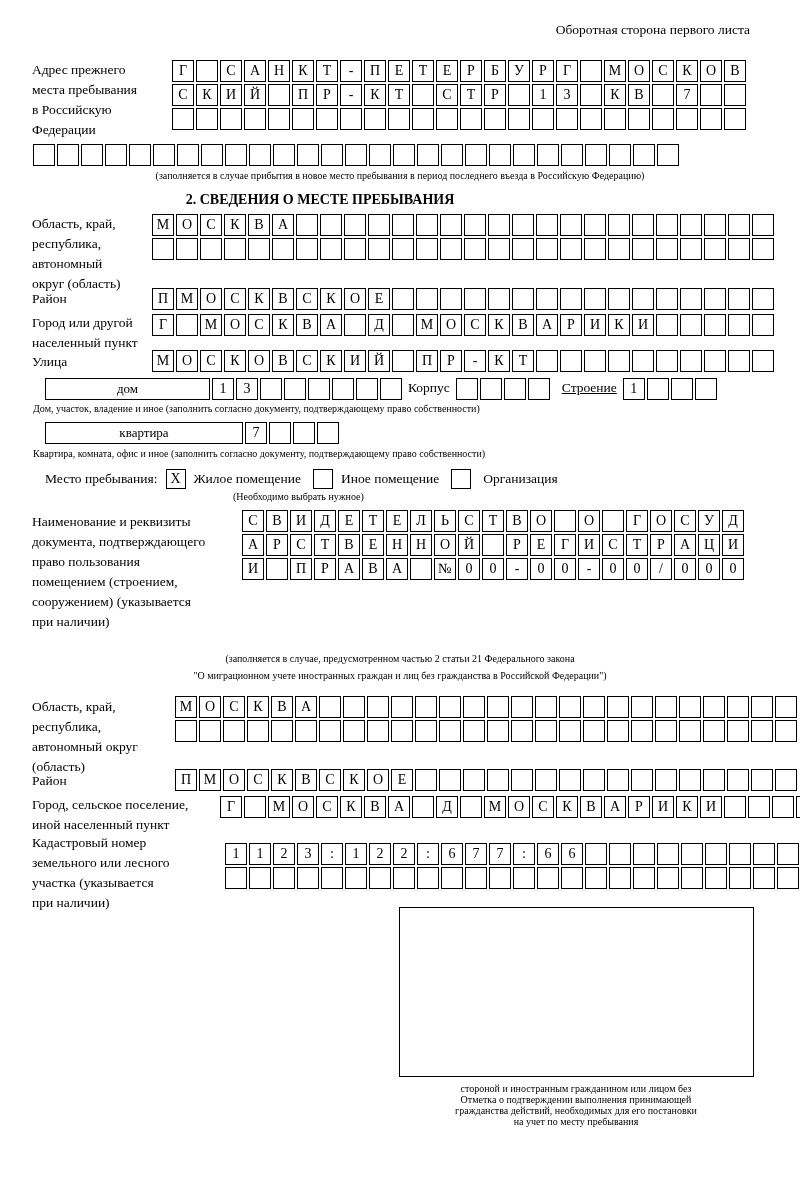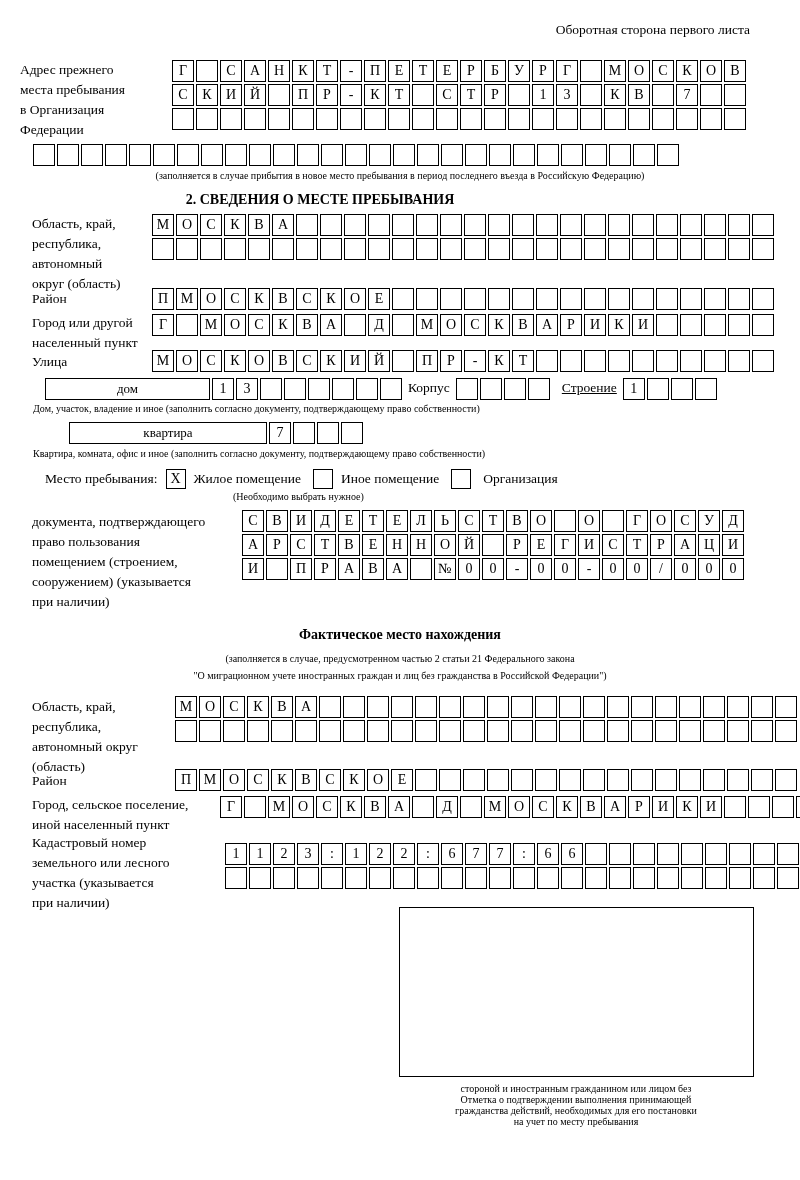--- a/index.html
+++ b/index.html
@@ -87,24 +87,24 @@
     vertical-align: middle;
   }
 </style>
 </head>
 <body>
 
 <div class="page">
 
   <div class="hdr-right">Оборотная сторона первого листа</div>
 
-  <div class="lbl-block" style="left:20px; top:60px; width:150px;">
+  <div class="lbl-block" style="left:32px; top:60px; width:150px;">
     <div>Адрес прежнего</div>
     <div>места пребывания</div>
-    <div>в Организация</div>
+    <div>в Российскую</div>
     <div>Федерации</div>
   </div>
 
   <div class="abs" style="left:172px; top:60px;">
     <div class="cells" id="pa-row0" style="margin-bottom:2px;">
         <div class="cell">Г</div>
         <div class="cell"></div>
         <div class="cell">С</div>
         <div class="cell">А</div>
         <div class="cell">Н</div>
@@ -397,21 +397,21 @@
         <div class="cell">1</div>
         <div class="cell"></div>
         <div class="cell"></div>
         <div class="cell"></div>
       </div>
   </div>
 
   <div class="abs small" style="left:33px; top:403px;">Дом, участок, владение и иное (заполнить согласно документу, подтверждающему право собственности)</div>
 
   <div class="abs row" style="left:33px; top:422px;">
-    <div class="txtbox" style="width:198px;margin-left:24px;">квартира</div>
+    <div class="txtbox" style="width:198px;">квартира</div>
     <div class="cells" id="s2-flat">
         <div class="cell">7</div>
         <div class="cell"></div>
         <div class="cell"></div>
         <div class="cell"></div>
       </div>
   </div>
   <div class="abs small" style="left:33px; top:448px;">Квартира, комната, офис и иное (заполнить согласно документу, подтверждающему право собственности)</div>
 
   <div class="abs row" style="left:33px; top:469px; ">
@@ -419,20 +419,21 @@
     <span class="chk" style="margin-left:8px;">X</span>
     <span class="label" style="margin-left:8px;">Жилое помещение</span>
     <span class="chk" style="margin-left:12px;"></span>
     <span class="label" style="margin-left:8px;">Иное помещение</span>
     <span class="chk" style="margin-left:12px;"></span>
     <span class="label" style="margin-left:12px;">Организация</span>
   </div>
   <div class="abs small" style="left:233px; top:491px;">(Необходимо выбрать нужное)</div>
 
   <div class="lbl-block" style="left:32px; top:512px; width:205px;">
+    <div>Наименование и реквизиты</div>
     <div>документа, подтверждающего</div>
     <div>право пользования</div>
     <div>помещением (строением,</div>
     <div>сооружением) (указывается</div>
     <div>при наличии)</div>
   </div>
   <div class="abs" style="left:242px; top:510px;">
     <div class="cells" id="s2-doc0" style="margin-bottom:2px;">
         <div class="cell">С</div>
         <div class="cell">В</div>
@@ -497,21 +498,20 @@
         <div class="cell">-</div>
         <div class="cell">0</div>
         <div class="cell">0</div>
         <div class="cell">/</div>
         <div class="cell">0</div>
         <div class="cell">0</div>
         <div class="cell">0</div>
       </div>
   </div>
 
-  <div class="abs section-title" style="left:0; top:627px; width:800px;">Фактическое место нахождения</div>
   <div class="abs small center" style="left:33px; top:653px; width:734px;">(заполняется в случае, предусмотренном частью 2 статьи 21 Федерального закона</div>
   <div class="abs small center" style="left:33px; top:670px; width:734px;">"О миграционном учете иностранных граждан и лиц без гражданства в Российской Федерации")</div>
 
   <div class="lbl-block" style="left:32px; top:697px; width:150px;">
     <div>Область, край,</div>
     <div>республика,</div>
     <div>автономный округ</div>
     <div>(область)</div>
   </div>
   <div class="abs" style="left:175px; top:696px;">

